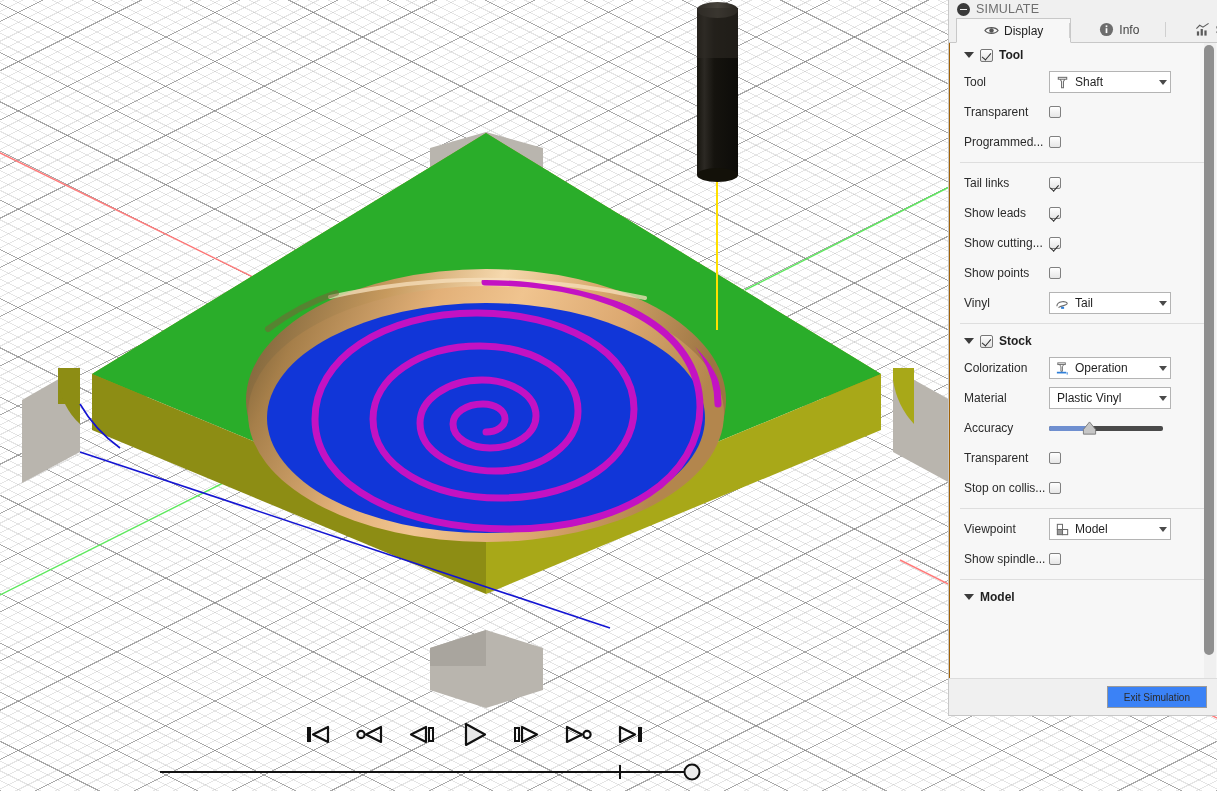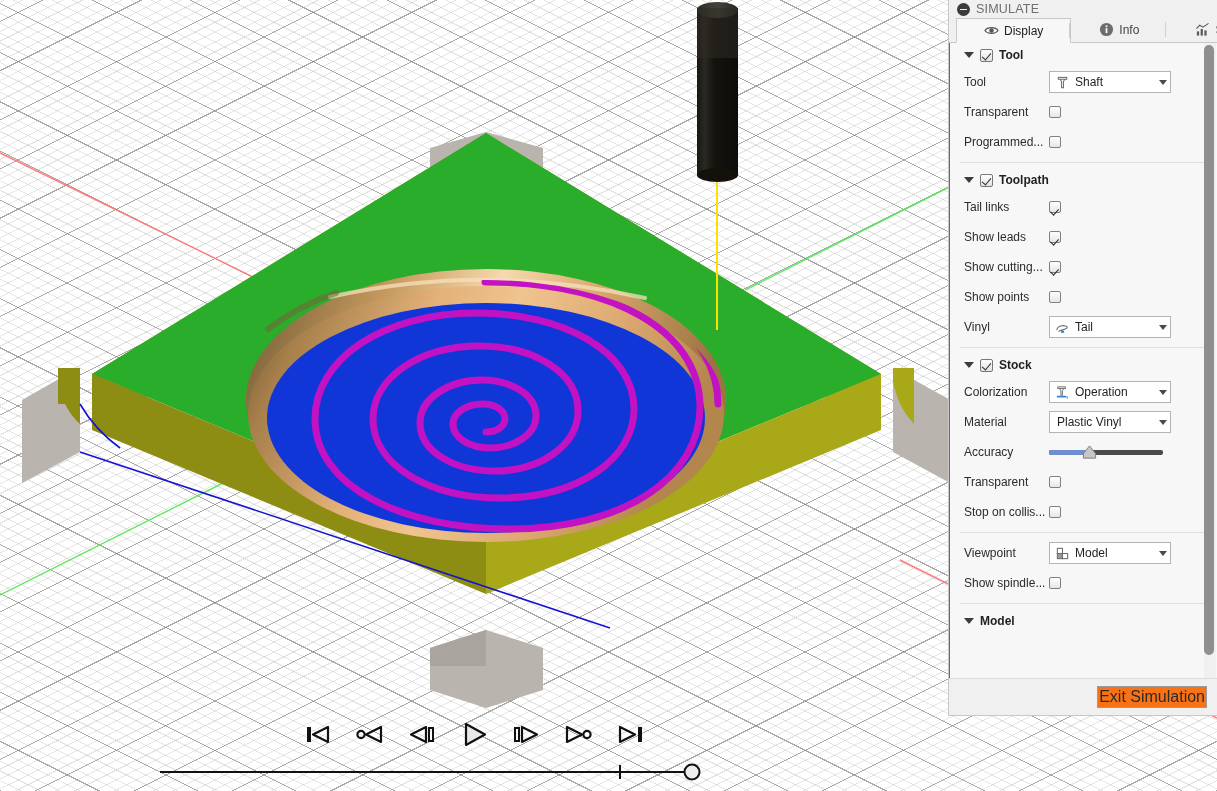--- a/index.html
+++ b/index.html
@@ -166,23 +166,23 @@
   .sep { height: 1px; background: #dedede; margin: 5px 10px 5px 10px; }
 
   #panel-footer {
     position: absolute; left: 0; right: 0; bottom: 0; height: 37px;
     background: #f0f0f0;
     border-top: 1px solid #dcdcdc;
     display: flex; align-items: center; justify-content: flex-end;
     padding-right: 10px;
   }
   .btn {
-    height: 22px; padding: 0 1px;
-    background: #f97316; border: 1px solid #9a9a9a;
-    font-size: 16px; color: #2b2b2b;
+    height: 22px; padding: 0 16px;
+    background: #3b82f6; border: 1px solid #9a9a9a;
+    font-size: 10px; color: #2b2b2b;
     font-family: "Liberation Sans", sans-serif;
     display: flex; align-items: center;
   }
 
   
   #playback {
     position: absolute; left: 0; right: 269px; bottom: 0; height: 80px;
   }
   #pbtns {
     position: absolute; left: 0; right: 0; top: 8px;
@@ -443,25 +443,20 @@
 
         <div class="row">
           <span class="lbl">Programmed...</span>
           <span class="chk"></span>
         </div>
       </div>
 
       <div class="sep"></div>
 
       <div class="group">
-        <div class="group-hdr">
-          <span class="caret"></span>
-          <span class="chkbig on"></span>
-          <span>Toolpath</span>
-        </div>
 
         <div class="row">
           <span class="lbl">Tail links</span>
           <span class="chk on"></span>
         </div>
         <div class="row">
           <span class="lbl">Show leads</span>
           <span class="chk on"></span>
         </div>
         <div class="row">

